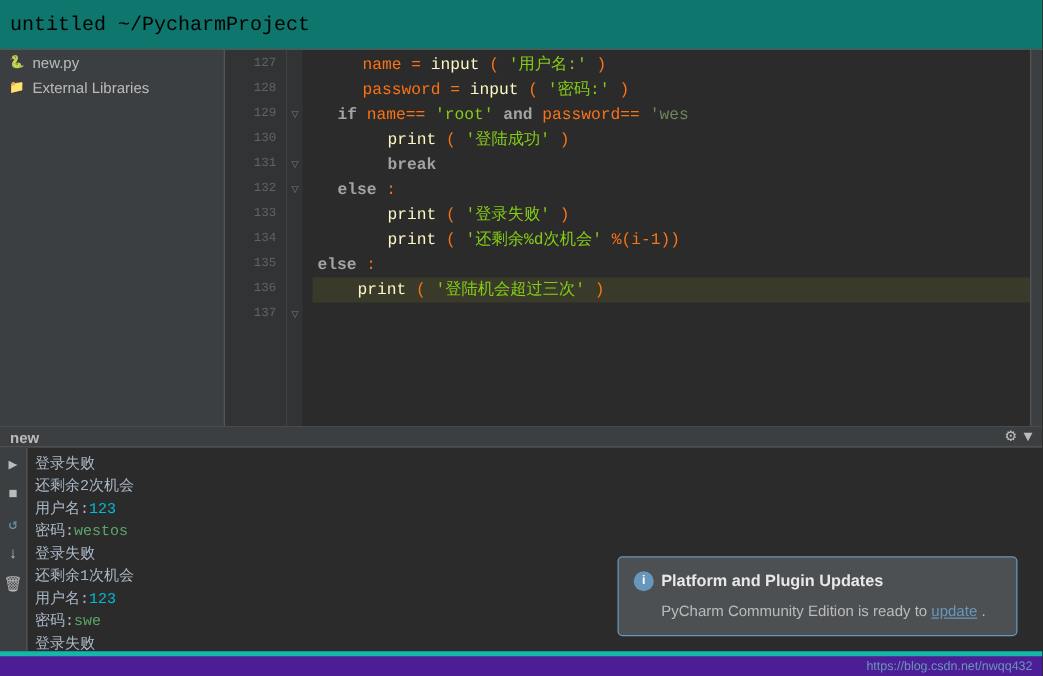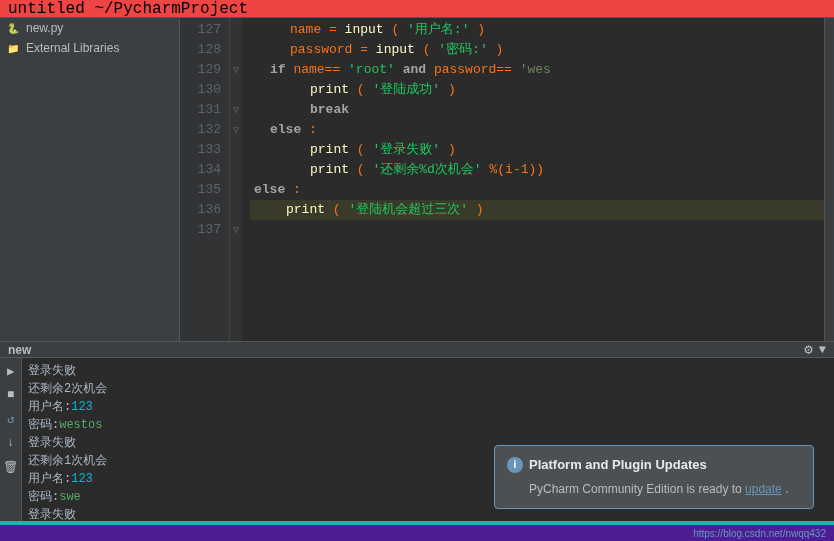--- a/index.html
+++ b/index.html
@@ -9,22 +9,22 @@
       width: 834px;
       height: 541px;
       overflow: hidden;
       display: flex;
       flex-direction: column;
     }
 
     
     #top-bar {
       display: flex;
-      background: #ef4444;
-      height: 18px;
+      background: #0f766e;
+      height: 40px;
       align-items: center;
       padding: 0 8px;
       border-bottom: 1px solid #555;
     }
 
     
     #main-content {
       display: flex;
       flex: 1;
       overflow: hidden;
@@ -73,21 +73,21 @@
       flex: 1;
       display: flex;
       overflow: hidden;
     }
 
     
     #line-numbers {
       width: 50px;
       background: #313335;
       color: #606366;
-      font-size: 13px;
+      font-size: 10px;
       font-family: 'Courier New', monospace;
       text-align: right;
       padding-right: 8px;
       padding-top: 2px;
       border-right: 1px solid #444;
       flex-shrink: 0;
       line-height: 20px;
     }
     .line-num {
       display: block;
@@ -132,21 +132,21 @@
       font-size: 10px;
     }
 
     
     #scrollbar-right {
       width: 10px;
       background: #3c3f41;
       border-left: 1px solid #555;
     }
     .fn-yellow { color: #fef9c3; }
-    .str-green { color: #22c55e; }
+    .str-green { color: #84cc16; }
     .var-white { color: #f97316; }
     .bold-kw { color: #a3a3a3; font-weight: bold; }
 
     
     #run-panel {
       height: 200px;
       background: #2b2b2b;
       border-top: 1px solid #555;
       display: flex;
       flex-direction: column;

